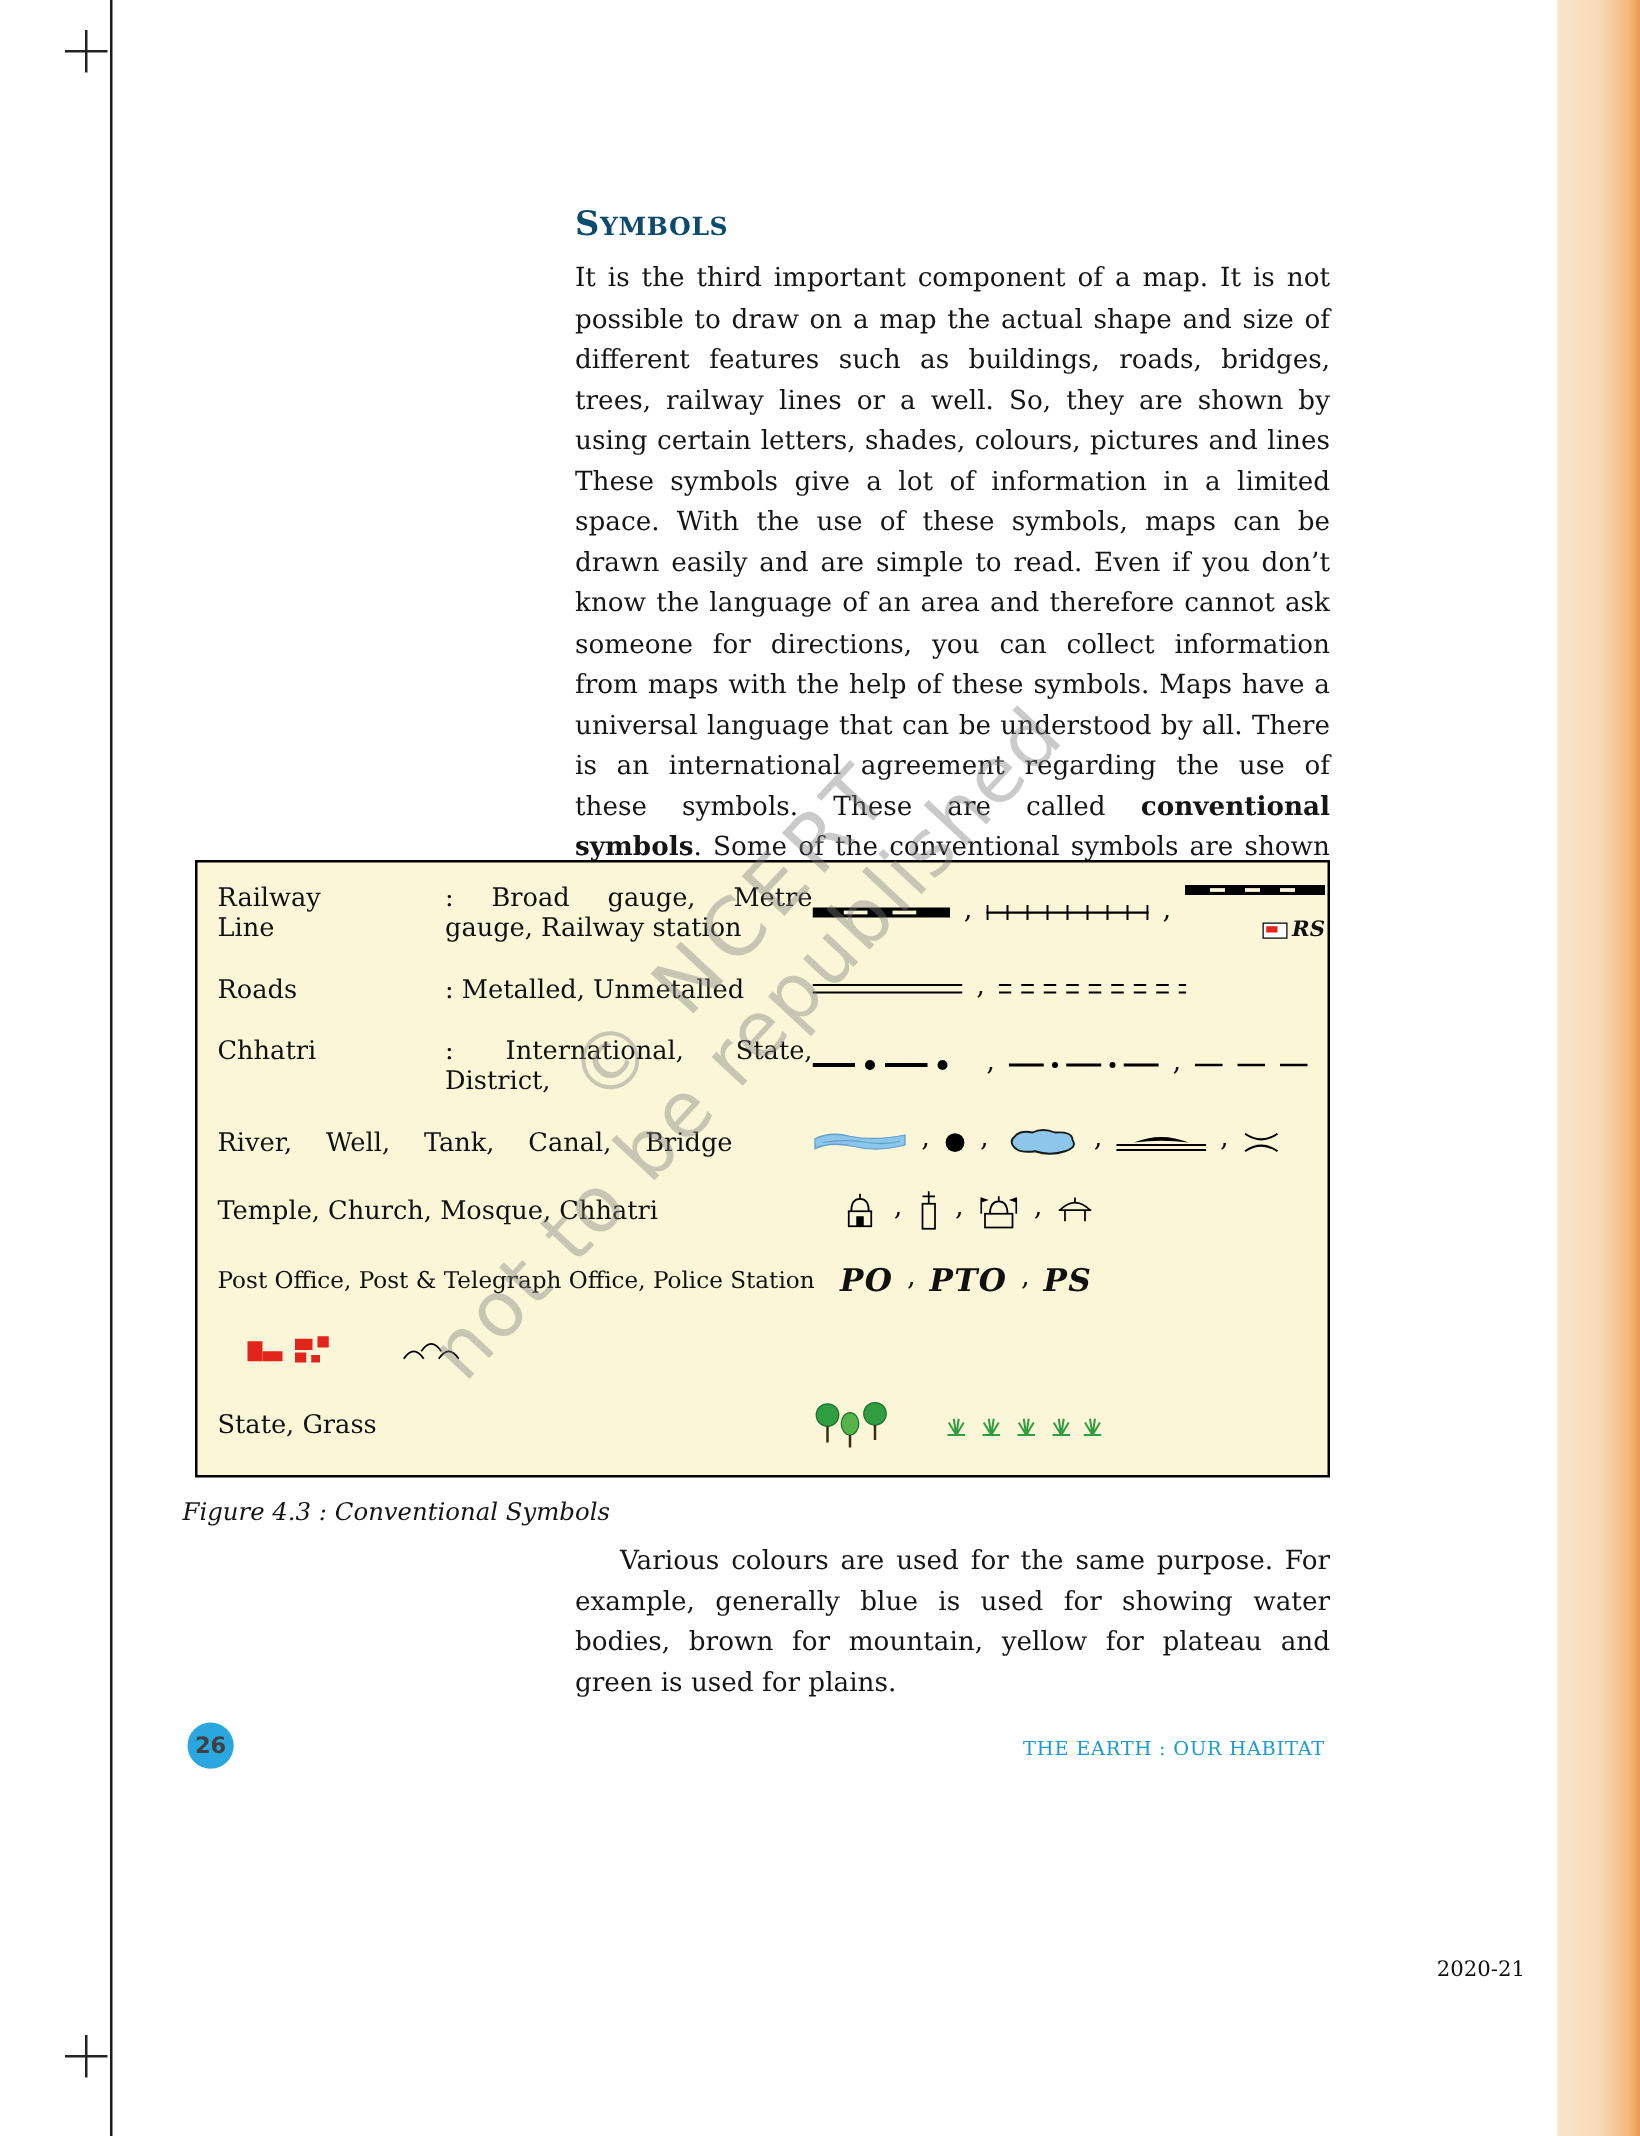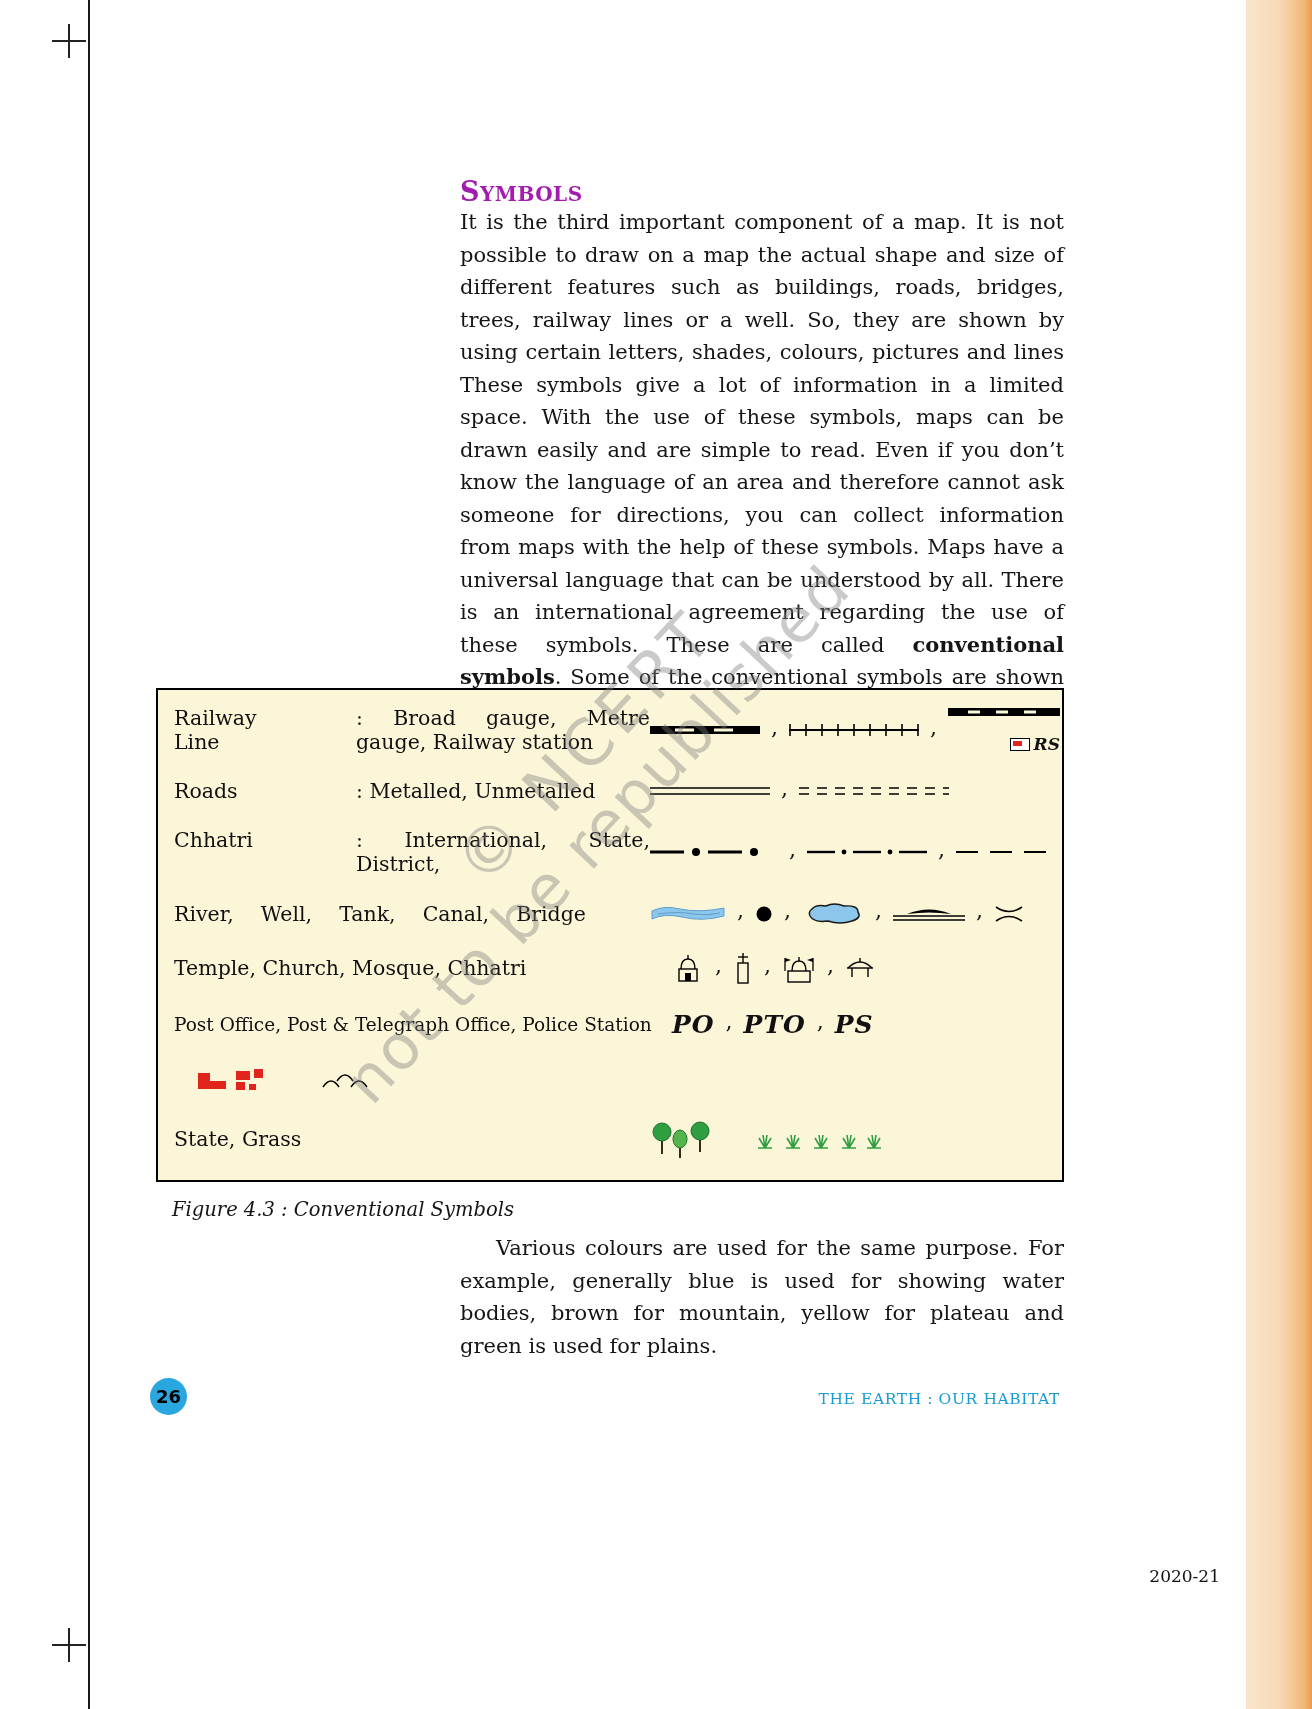--- a/index.html
+++ b/index.html
@@ -25,21 +25,21 @@
   .crop::after  { content:""; position:absolute; top:16px; left:0; height:2px; width:34px; background:#222; }
 
   .watermark {
     position:absolute; font-family:"DejaVu Sans","Liberation Sans",sans-serif;
     color:#7d7d7d; opacity:.40; z-index:5; pointer-events:none; white-space:nowrap;
     transform-origin:0 50%;
   }
   .wm1 { left:468px; top:836px; font-size:64px; letter-spacing:7px; transform:rotate(-47deg); }
   .wm2 { left:356px; top:1056px; font-size:62px; letter-spacing:2px; transform:rotate(-47deg); }
 
-  .heading { position:absolute; left:460px; top:164px; color:#a21caf; font-size:20px; letter-spacing:.5px; font-weight:bold;margin-top:12px; }
+  .heading { position:absolute; left:460px; top:164px; color:#0c4a6e; font-size:20px; letter-spacing:.5px; font-weight:bold; }
   .heading .cap { font-size:27px; }
 
   .body-text {
     position:absolute; left:460px; width:604px;
     font-size:21px; line-height:32.5px; text-align:justify; color:#151515;
   }
   .intro { top:206px; }
   .colours { top:1232px; text-indent:36px; }
 
   .figure-box {
@@ -59,25 +59,25 @@
   .row-syms.indent { padding-left:22px; }
   .sym { display:inline-flex; align-items:center; }
   .sym-comma { font-size:22px; margin:0 2px; position:relative; top:-3px; }
   .rs-wrap { flex-direction:column; align-items:flex-end; gap:16px; }
   .rs-row { display:flex; align-items:center; gap:4px; }
   .rs-box { position:relative; width:20px; height:13px; background:#fff; border:1.5px solid #000; display:inline-block; }
   .rs-box::after { content:""; position:absolute; left:2px; top:2px; width:9px; height:5px; background:#e2251c; }
   .rs-label { font-size:17px; font-weight:bold; font-style:italic; }
   .abbr { font-style:italic; font-weight:bold; font-size:25px; letter-spacing:1px; }
 
-  .caption { position:absolute; left:172px; top:1198px; font-style:italic; font-size:19.5px; color:#151515; }
+  .caption { position:absolute; left:146px; top:1198px; font-style:italic; font-size:19.5px; color:#151515; }
 
   .page-badge {
     position:absolute; left:150px; top:1378px; width:37px; height:37px; border-radius:50%;
-    background:#2ba7e0; color:#000000; font-family:"DejaVu Sans","Liberation Sans",sans-serif;
+    background:#2ba7e0; color:#404040; font-family:"DejaVu Sans","Liberation Sans",sans-serif;
     font-weight:bold; font-size:18px; display:flex; align-items:center; justify-content:center;
   }
   .book-title {
     position:absolute; left:808px; top:1390px; width:252px; text-align:right;
     color:#1b9bd4; font-size:15.5px; letter-spacing:.6px;
   }
   .year { position:absolute; left:0; top:1566px; width:1220px; text-align:right; font-size:17px; }
 
   svg { display:block; }
 </style>

